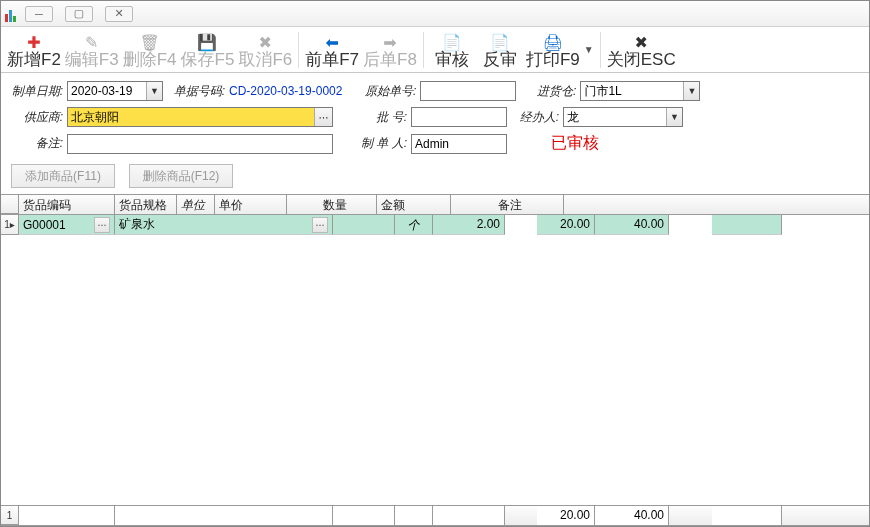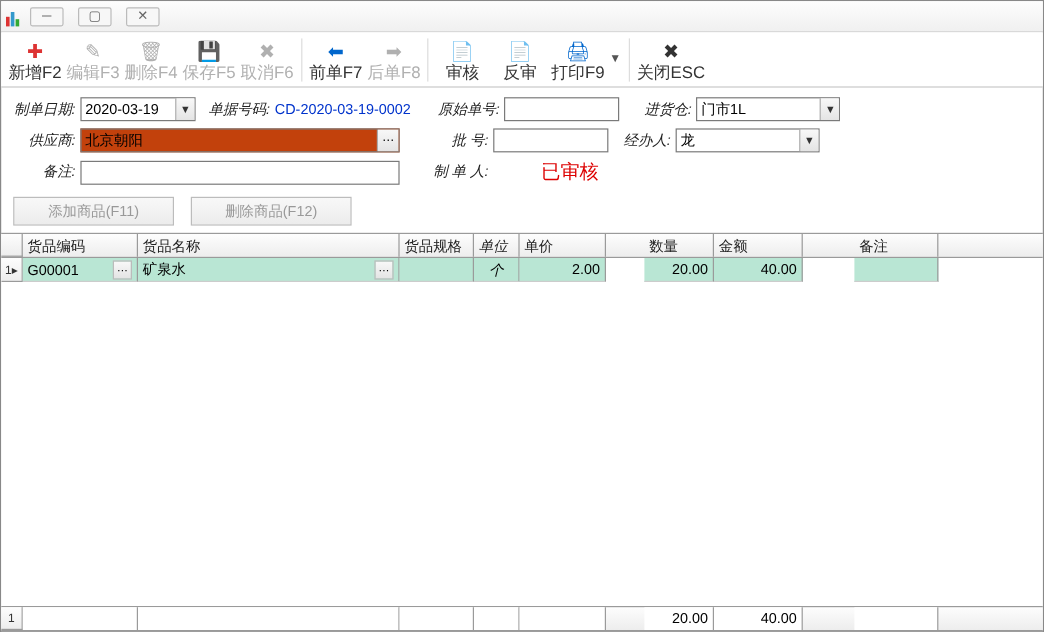--- a/index.html
+++ b/index.html
@@ -62,21 +62,21 @@
   height: 42px;
   color: #333;
   cursor: pointer;
   padding: 0 2px;
 }
 .tool-btn .ico {
   width: 20px; height: 20px;
   display: flex; align-items: center; justify-content: center;
   font-size: 16px;
 }
-.tool-btn .lbl { font-size: 14px; line-height: 14px; }
+.tool-btn .lbl { font-size: 17px; line-height: 14px; }
 .tool-btn.disabled { color: #b0b0b0; }
 .tool-sep { width: 1px; height: 36px; background: #ddd; margin: 0 4px; }
 .dropdown-caret {
   width: 14px; height: 42px;
   display: flex; align-items: center; justify-content: center;
   color: #555; font-size: 10px; cursor: pointer;
 }
 .form-area {
   padding: 8px 10px 6px 10px;
   display: flex;
@@ -102,36 +102,36 @@
 .fselect .val { flex: 1; padding: 0 3px; }
 .fselect .arrow {
   width: 16px; height: 18px;
   border-left: 1px solid #aaa;
   display: flex; align-items: center; justify-content: center;
   font-size: 9px; color: #333;
   background: linear-gradient(#f8f8f8,#e4e4e4);
 }
 .lookup {
   border: 1px solid #7a7a7a;
-  height: 20px; background: #c2410c;
+  height: 20px; background: #fde047;
   display: flex; align-items: center;
 }
 .lookup .val { flex: 1; padding: 0 3px; }
 .lookup .dots {
   width: 18px; height: 18px;
   border-left: 1px solid #aaa;
   display: flex; align-items: center; justify-content: center;
   background: linear-gradient(#f8f8f8,#e4e4e4);
   font-size: 10px; letter-spacing: 0;
 }
 .docnum { color: #0033cc; }
 .audited { color: #d00; font-size: 16px; font-weight: 400; margin-left: 40px; }
 .btn-panel { padding: 4px 10px 6px 10px; display: flex; gap: 14px; }
 .flat-btn {
-  width: 134px; height: 24px;
+  width: 104px; height: 24px;
   border: 1px solid #bcbcbc;
   background: linear-gradient(#f8f8f8,#ececec);
   color: #999;
   display: flex; align-items: center; justify-content: center;
 }
 .grid-wrap {
   flex: 1;
   border-top: 1px solid #9a9a9a;
   border-bottom: 1px solid #9a9a9a;
   margin: 0;
@@ -288,34 +288,34 @@
       <span class="flabel" style="min-width:46px;margin-left:2px">经办人:</span>
       <div class="fselect" style="width:120px">
         <span class="val">龙</span>
         <span class="arrow">▼</span>
       </div>
     </div>
     <div class="form-row">
       <span class="flabel">备注:</span>
       <input class="finput" style="width: 266px;" value="">
       <span class="flabel" style="min-width:60px;margin-left:10px">制 单 人:</span>
+      <input class="finput" style="width: 96px;" value="Admin">
       <span class="audited">已审核</span>
     </div>
   </div>
 
   <div class="btn-panel">
     <div class="flat-btn">添加商品(F11)</div>
     <div class="flat-btn">删除商品(F12)</div>
   </div>
 
   <div class="grid-wrap">
     <div class="grid-head">
       <div class="row-ind col-ind"></div>
       <div class="gh col-code">货品编码</div>
-      <div class="gh col-name">货品名称</div>
       <div class="gh col-spec">货品规格</div>
       <div class="gh col-unit">单位</div>
       <div class="gh col-price">单价</div>
       <div class="gh col-qty">数量</div>
       <div class="gh col-amount">金额</div>
       <div class="gh col-remark">备注</div>
     </div>
     <div class="grid-body">
       <div class="grid-row sel">
         <div class="row-ind col-ind">1▸</div>

